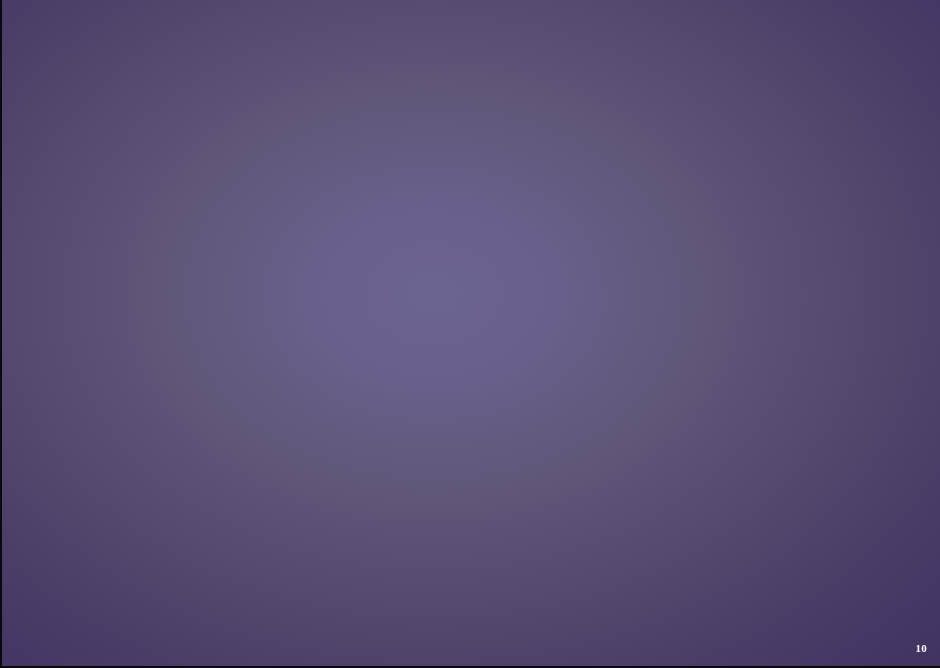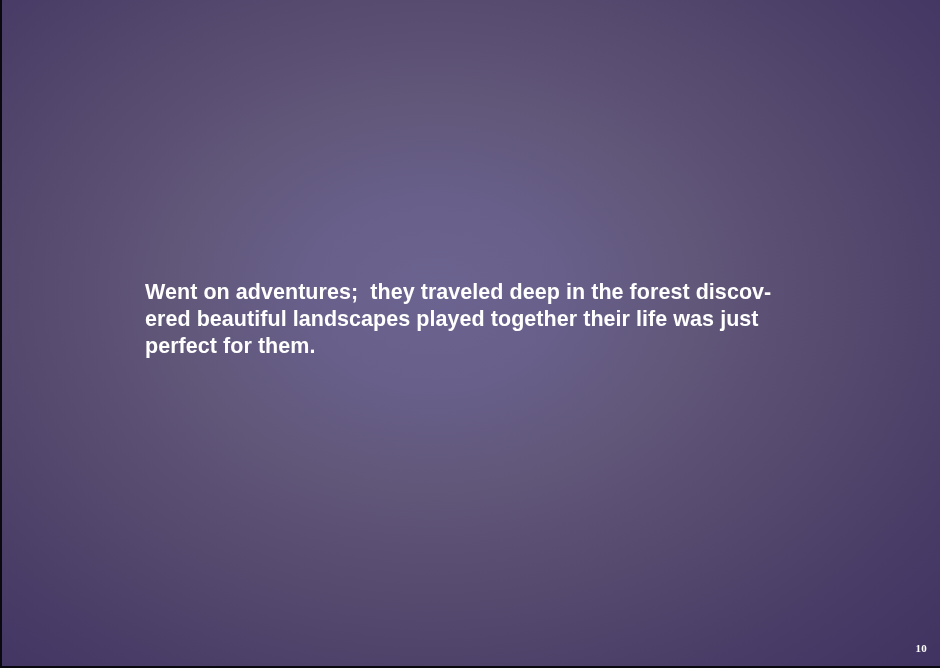--- a/index.html
+++ b/index.html
@@ -64,19 +64,16 @@
     font-weight: bold;
     line-height: 1;
     letter-spacing: 0.2px;
   }
 </style>
 </head>
 <body>
 
 <div class="slide">
 
-  <p class="body-text">Went on adventures;  they traveled deep in the forest discov-
-ered beautiful landscapes played together their life was just
-perfect for them.</p>
 
   <div class="page-number">10</div>
 
 </div>
 
 </body></html>

